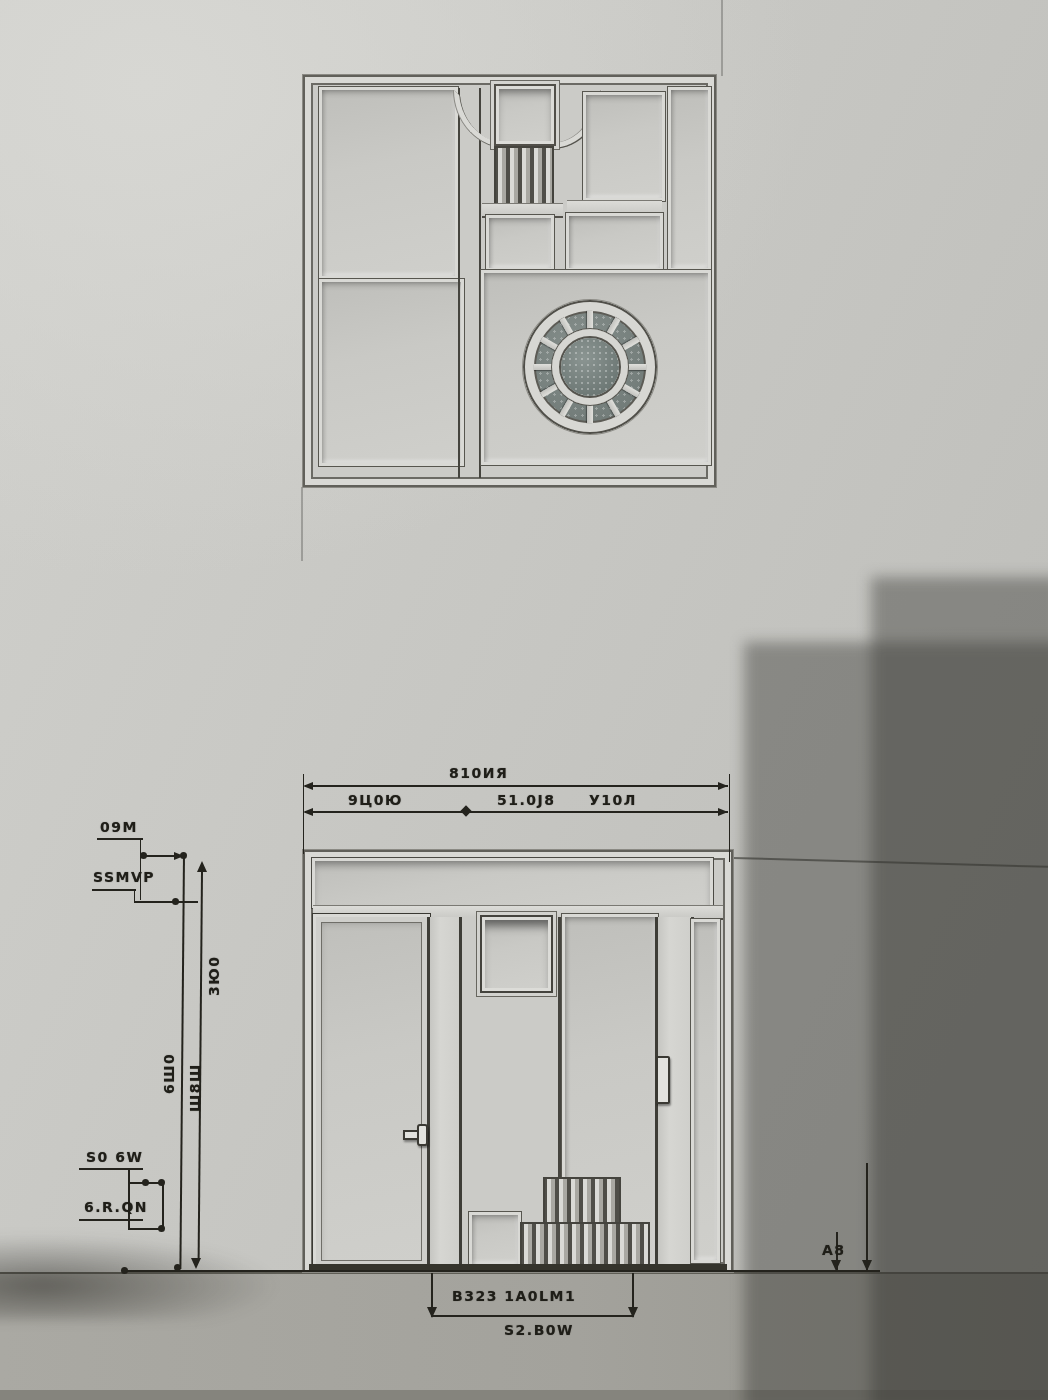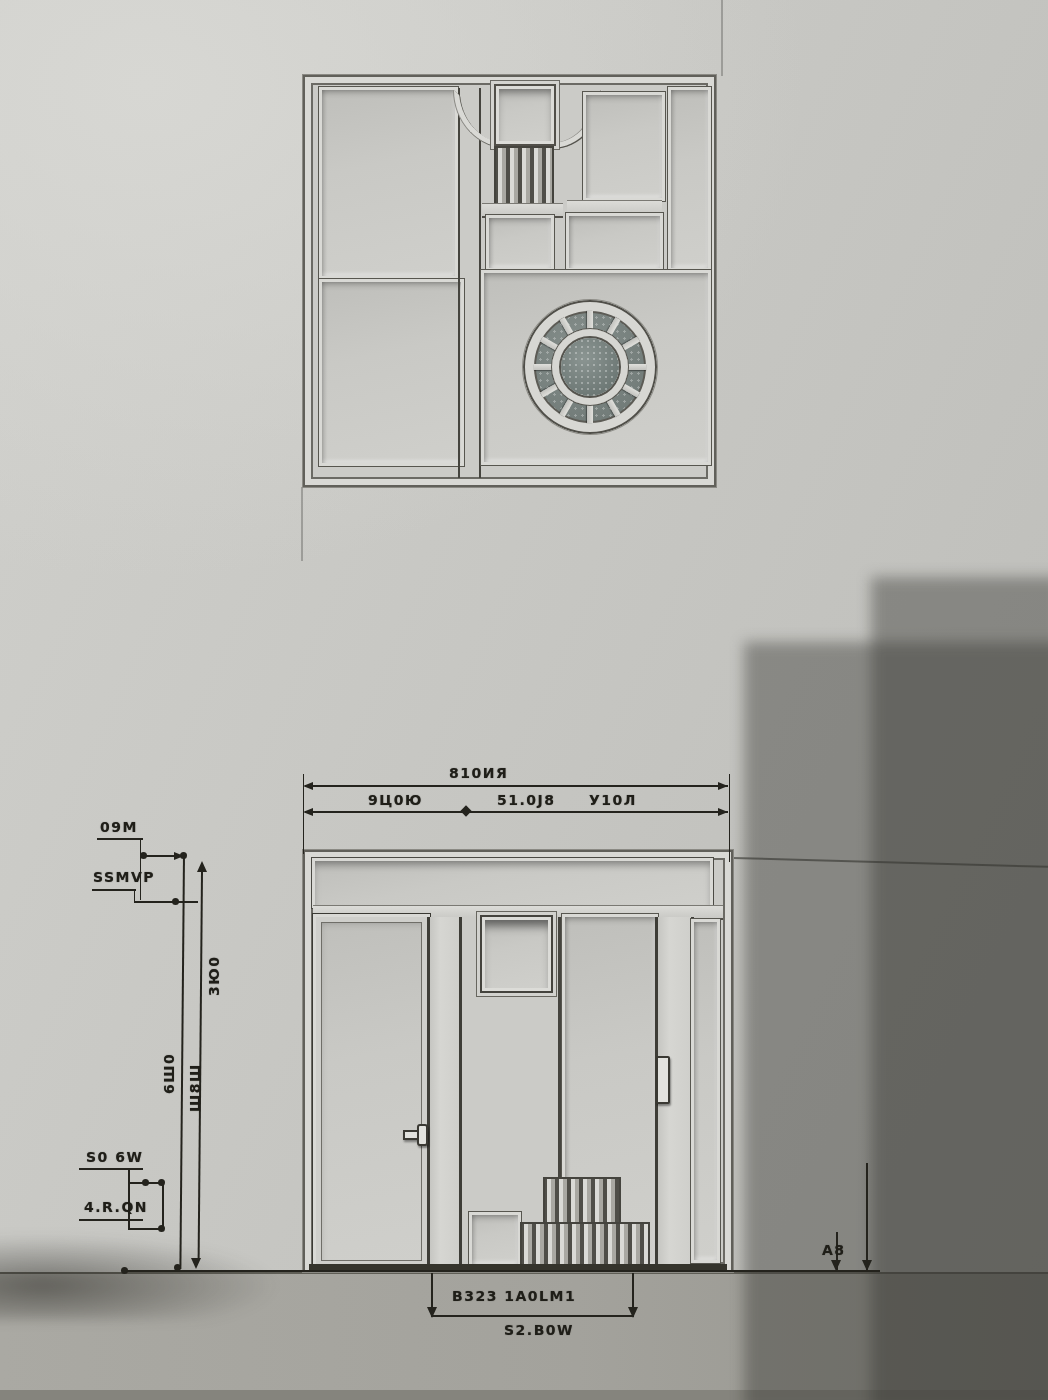--- a/index.html
+++ b/index.html
@@ -135,21 +135,21 @@
   <div class="abs" style="left:0;top:0;width:1048px;height:1400px;filter:blur(7px);pointer-events:none;">
     <div class="abs" style="left:744px;top:642px;width:320px;height:770px;background:rgba(56,54,50,.42);"></div>
     <div class="abs" style="left:871px;top:577px;width:190px;height:840px;background:rgba(56,54,50,.42);"></div>
   </div>
 
   <div class="lbl" style="left:449px;top:765px;">810ИЯ</div>
   <div class="ln" style="left:305px;top:785px;width:423px;height:2px;"></div>
   <div class="arr a-l" style="left:303px;top:782px;"></div>
   <div class="arr a-r" style="left:718px;top:782px;"></div>
 
-  <div class="lbl" style="left:368px;top:792px;">9Ц0Ю</div>
+  <div class="lbl" style="left:348px;top:792px;">9Ц0Ю</div>
   <div class="lbl" style="left:497px;top:792px;">51.0Ј8</div>
   <div class="lbl" style="left:589px;top:792px;">У10Л</div>
   <div class="ln" style="left:305px;top:811px;width:423px;height:2px;"></div>
   <div class="arr a-l" style="left:303px;top:808px;"></div>
   <div class="arr a-r" style="left:718px;top:808px;"></div>
   <div class="dia" style="left:462px;top:807px;"></div>
   <div class="ln" style="left:303px;top:774px;width:1px;height:80px;"></div>
   <div class="ln" style="left:729px;top:774px;width:1px;height:88px;"></div>
 
   <div class="lbl" style="left:100px;top:819px;">09M</div>
@@ -174,21 +174,21 @@
   <div class="lbl vlbl" style="left:206px;top:996px;">3Ю0</div>
   <div class="lbl vlbl" style="left:161px;top:1094px;">6Ш0</div>
   <div class="lbl vlbl" style="left:187px;top:1112px;">Ш8Ш</div>
 
   <div class="lbl" style="left:86px;top:1149px;">S0 6W</div>
   <div class="ln" style="left:79px;top:1168px;width:64px;height:2px;"></div>
   <div class="ln" style="left:128px;top:1168px;width:2px;height:62px;"></div>
   <div class="ln" style="left:128px;top:1182px;width:36px;height:2px;"></div>
   <div class="dot" style="left:142px;top:1179px;"></div>
   <div class="dot" style="left:158px;top:1179px;"></div>
-  <div class="lbl" style="left:84px;top:1199px;">4.R.QN</div>
+  <div class="lbl" style="left:84px;top:1199px;">6.R.QN</div>
   <div class="ln" style="left:79px;top:1219px;width:64px;height:2px;"></div>
   <div class="ln" style="left:128px;top:1228px;width:36px;height:2px;"></div>
   <div class="dot" style="left:158px;top:1225px;"></div>
   <div class="ln" style="left:162px;top:1182px;width:2px;height:48px;"></div>
 
   <div class="ln" style="left:122px;top:1270px;width:758px;height:2px;"></div>
   <div class="dot" style="left:121px;top:1267px;"></div>
 
   <div class="ln" style="left:836px;top:1232px;width:2px;height:38px;"></div>
   <div class="lbl" style="left:822px;top:1242px;">A8</div>

